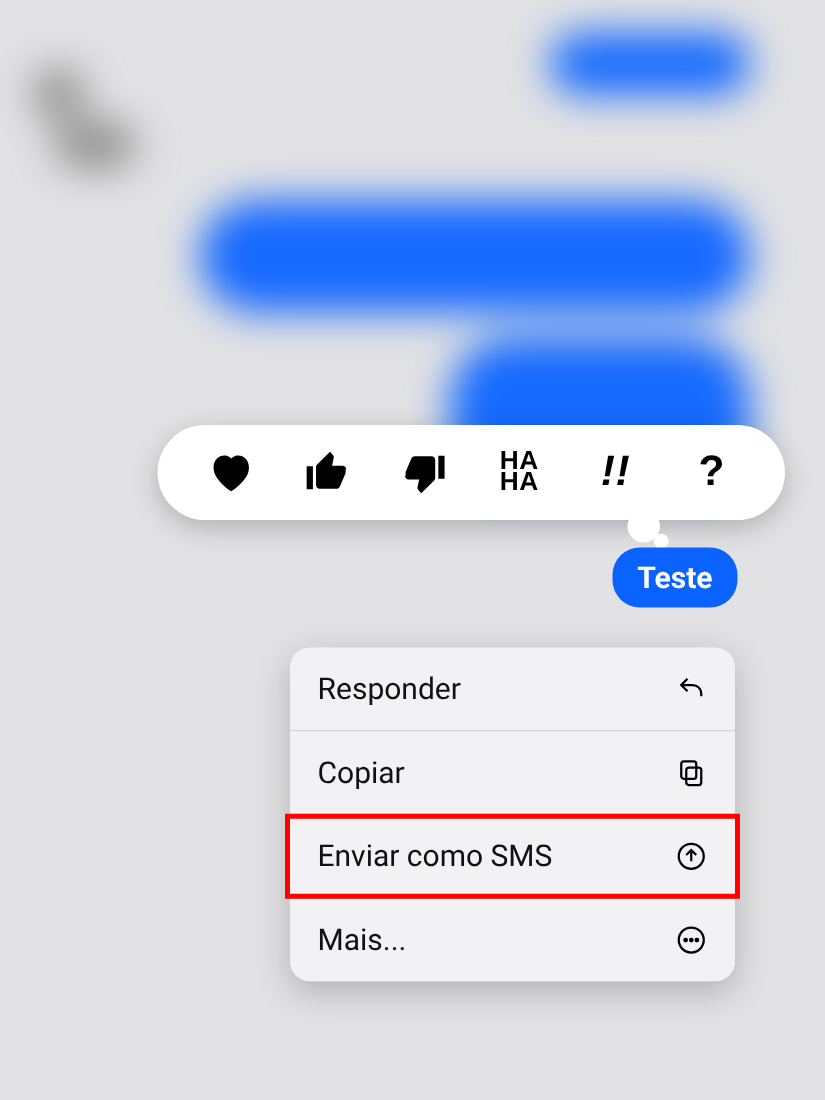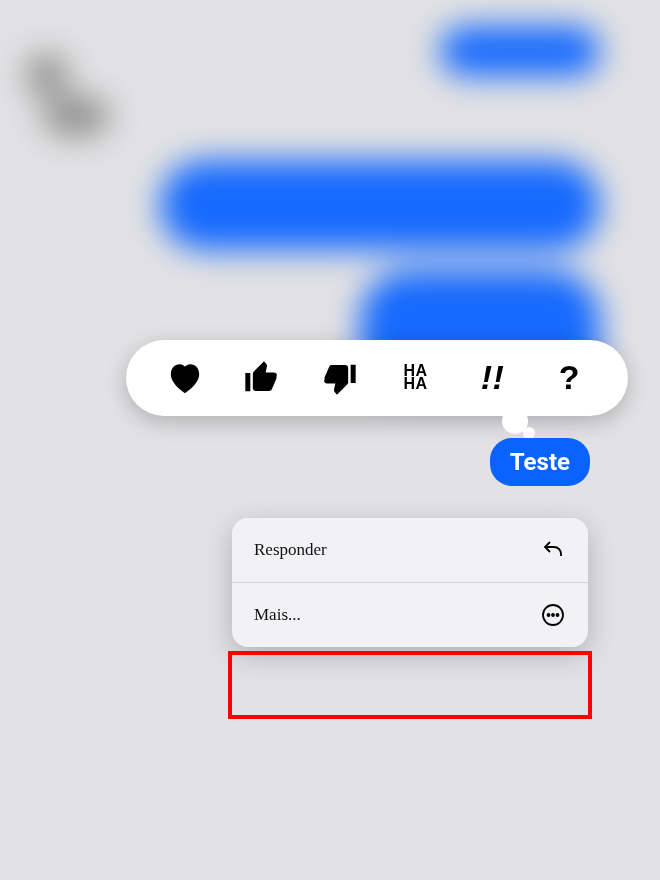--- a/index.html
+++ b/index.html
@@ -40,24 +40,23 @@
       padding:10px 20px; border-radius:22px;
     }
     .context-menu {
       position:absolute; top:518px; left:232px; width:356px;
       background:rgba(242,242,245,0.94); border-radius:16px;
       box-shadow:0 8px 28px rgba(0,0,0,0.22);
       overflow:hidden;
     }
     .context-item {
       display:flex; align-items:center; justify-content:space-between;
-      padding:19px 22px; font-size:17px; color:#111;
+      padding:19px 22px; font-size:24px; color:#111;
       border-bottom:1px solid rgba(0,0,0,0.12);
       cursor:pointer;
-      font-family:Liberation Serif, serif;
     }
     .context-item:last-child{ border-bottom:none;gap:25px; }
     .context-item .icon-slot{ width:26px; height:26px; display:flex; align-items:center; justify-content:center; }
     .context-item .icon-slot svg{ width:24px; height:24px; }
     .highlight-box {
       position:absolute; top:651px; left:228px; width:364px; height:68px;
       border:4px solid #ff0000; pointer-events:none;
     }
   </style>
 </head>
@@ -81,21 +80,21 @@
     <svg viewBox="0 0 24 24">
         <path fill="#000" d="M2 20h3V9H2v11zm19-9.5c0-1-.8-1.8-1.8-1.8h-5l.8-3.8v-.3c0-.4-.2-.8-.4-1L13.2 2 7 8.2c-.3.3-.5.8-.5 1.3V18c0 1 .8 1.8 1.8 1.8h8c.7 0 1.3-.4 1.6-1l2.7-6.3c.1-.2.1-.4.1-.7v-1.3z"></path>
       </svg>
   </div>
   <div class="reaction-icon">
     <svg viewBox="0 0 24 24">
         <path fill="#000" d="M22 4h-3v11h3V4zM3 13.5c0 1 .8 1.8 1.8 1.8h5l-.8 3.8v.3c0 .4.2.8.4 1l1.4 1.6L17 15.8c.3-.3.5-.8.5-1.3V6c0-1-.8-1.8-1.8-1.8h-8c-.7 0-1.3.4-1.6 1L3.4 11.5c-.1.2-.1.4-.1.7v1.3z"></path>
       </svg>
   </div>
   <div class="reaction-icon">
-    <div class="reaction-text" style="white-space:pre; text-align:right; font-size:16px;">HA
+    <div class="reaction-text" style="white-space:pre; text-align:right; font-size:21px;">HA
 HA</div>
   </div>
   <div class="reaction-icon">
     <div class="reaction-text" style="font-style:italic;font-size:34px;">!!</div>
   </div>
   <div class="reaction-icon">
     <div class="reaction-text" style="font-size:34px;">?</div>
   </div>
 </div>
 
@@ -107,20 +106,39 @@
   <div class="context-item">
     <span>Responder</span>
     <span class="icon-slot">
       <svg viewBox="0 0 24 24" fill="none" stroke="#000" stroke-width="1.8">
           <path d="M9 14l-5-5 5-5"></path>
           <path d="M4 9h9c4 0 7 3 7 7v2"></path>
         </svg>
     </span>
   </div>
   <div class="context-item">
+    <span>Copiar</span>
+    <span class="icon-slot">
+      <svg viewBox="0 0 24 24" fill="none" stroke="#000" stroke-width="1.8">
+          <rect x="8" y="8" width="12" height="14" rx="2"></rect>
+          <rect x="4" y="3" width="12" height="14" rx="2"></rect>
+        </svg>
+    </span>
+  </div>
+  <div class="context-item">
+    <span>Enviar como SMS</span>
+    <span class="icon-slot">
+      <svg viewBox="0 0 24 24" fill="none" stroke="#000" stroke-width="1.8">
+          <circle cx="12" cy="12" r="10"></circle>
+          <path d="M12 16V8"></path>
+          <path d="M8 11l4-4 4 4"></path>
+        </svg>
+    </span>
+  </div>
+  <div class="context-item">
     <span>Mais...</span>
     <span class="icon-slot">
       <svg viewBox="0 0 24 24" fill="none" stroke="#000" stroke-width="1.8">
           <circle cx="12" cy="12" r="10"></circle>
           <circle cx="7.5" cy="12" r="1" fill="#000"></circle>
           <circle cx="12" cy="12" r="1" fill="#000"></circle>
           <circle cx="16.5" cy="12" r="1" fill="#000"></circle>
         </svg>
     </span>
   </div>

